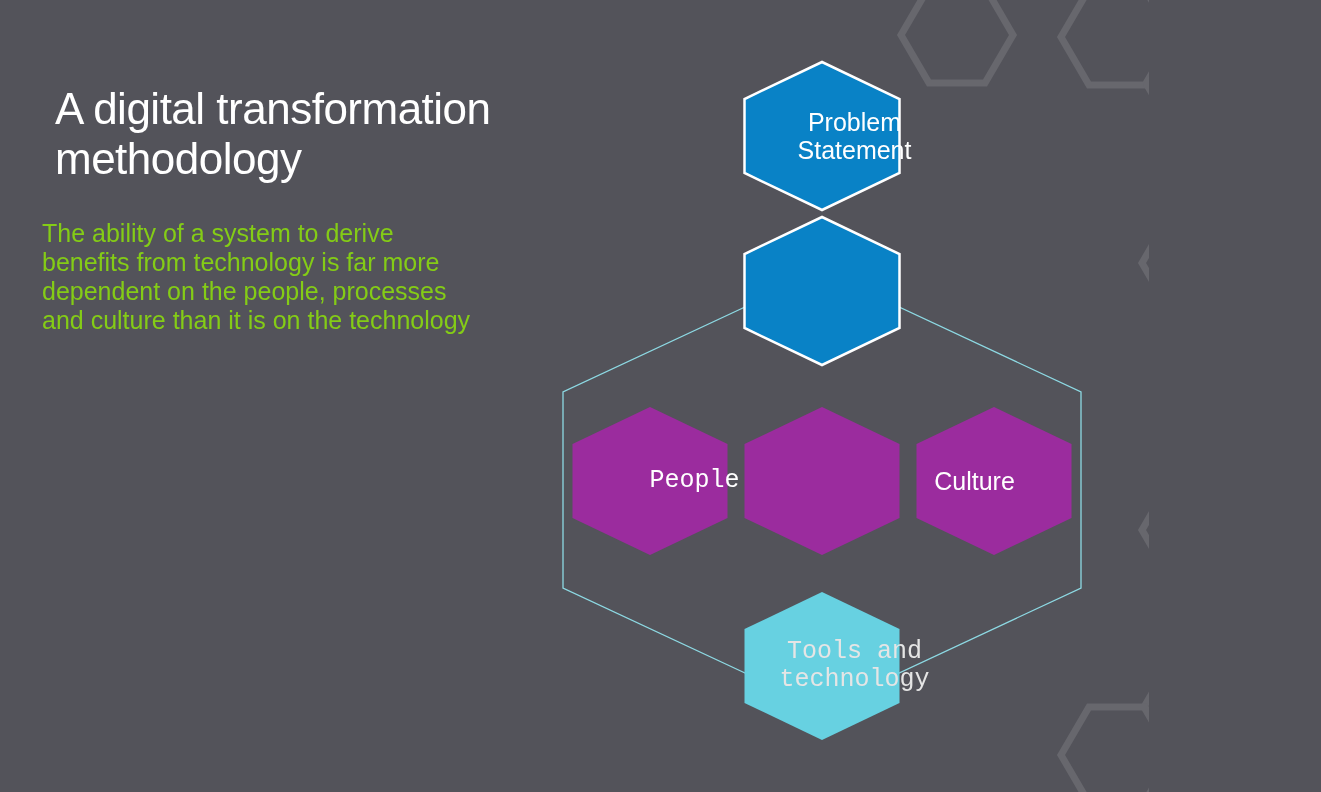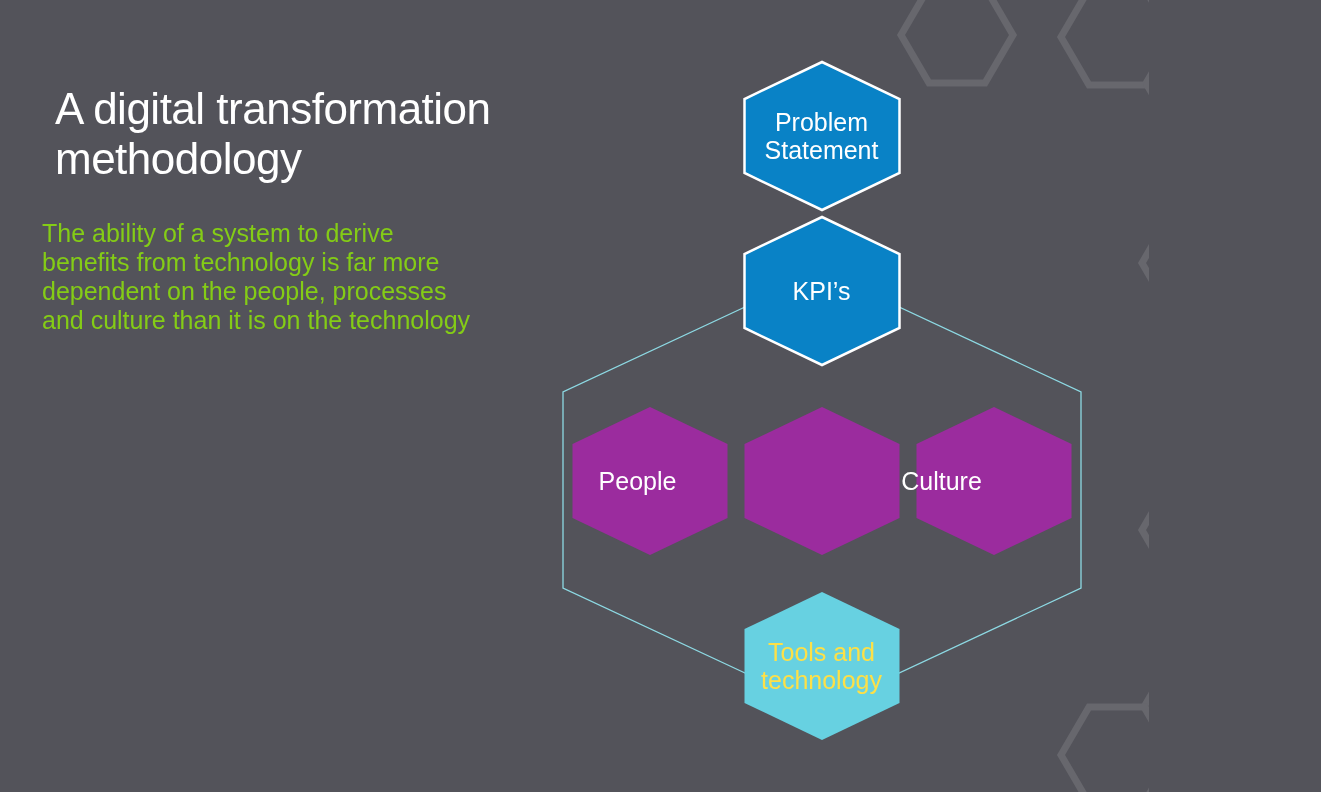--- a/index.html
+++ b/index.html
@@ -20,28 +20,28 @@
   }
   .slide-body {
     position: absolute; left: 42px; top: 219px; width: 560px;
     font-size: 25px; line-height: 29px;
     color: #84cc16; white-space: pre-line;
   }
   .hex-label {
     position: absolute; width: 155px; height: 148px;
     display: flex; align-items: center; justify-content: center;
     text-align: center; font-size: 25px; line-height: 28px;
-    color: #ffffff; white-space: pre-line; pointer-events: none;
+    color: #ffffff; white-space: pre-line; pointer-events: none; padding-left: 33px;
   }
   #lbl-problem { left: 744px; top: 62px; }
   #lbl-kpis    { left: 744px; top: 217px; }
-  #lbl-people  { left: 560px; top: 407px; }
+  #lbl-people  { left: 584px; top: 407px; font-family: Liberation Mono, monospace; }
   #lbl-process { left: 744px; top: 407px; }
   #lbl-culture { left: 864px; top: 407px; }
-  #lbl-tools   { left: 744px; top: 592px; color: #fde047; }
+  #lbl-tools   { left: 744px; top: 592px; color: #e5e5e5; font-family: Liberation Mono, monospace; }
 </style>
 </head>
 <body style="background: rgb(83, 83, 90);">
 
 <div class="slide">
 
   <svg class="canvas" width="1321" height="792" viewBox="0 0 1321 792">
     <g id="decor-layer">
         <polygon points="901,35 929,-13 985,-13 1013,35 985,83 929,83" fill="none" stroke="#67676d" stroke-width="7"></polygon>
         <polygon points="1061,37 1089,-11 1145,-11 1173,37 1145,85 1089,85" fill="none" stroke="#67676d" stroke-width="7"></polygon>
@@ -73,18 +73,17 @@
 
   <div class="slide-title">A digital transformation
 methodology</div>
   <div class="slide-body">The ability of a system to derive
 benefits from technology is far more
 dependent on the people, processes
 and culture than it is on the technology</div>
 
   <div class="hex-label" id="lbl-problem">Problem
 Statement</div>
-  <div class="hex-label" id="lbl-kpis">KPI’s</div>
   <div class="hex-label" id="lbl-people">People</div>
   <div class="hex-label" id="lbl-culture">Culture</div>
   <div class="hex-label" id="lbl-tools">Tools and
 technology</div>
 </div>
 
 </body></html>

